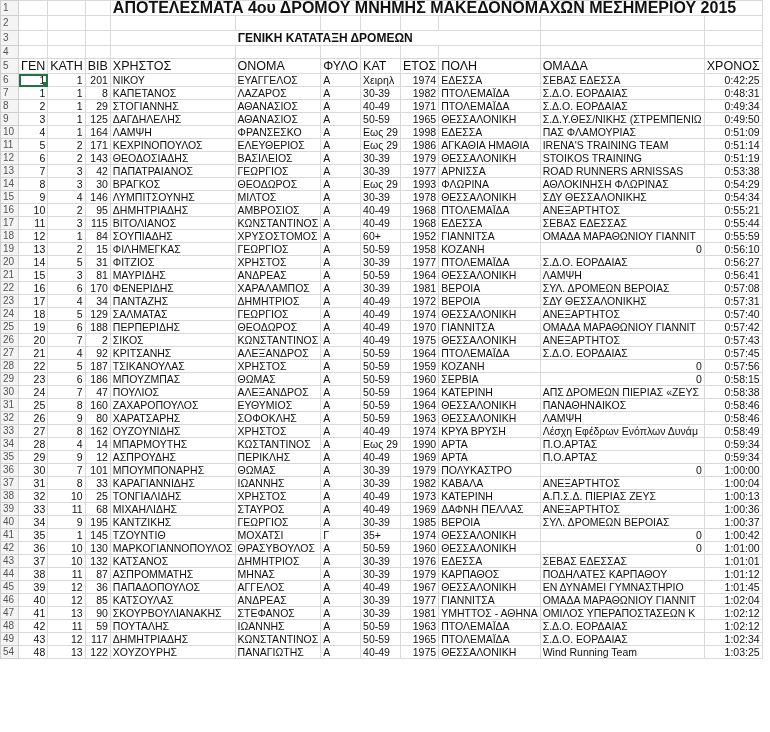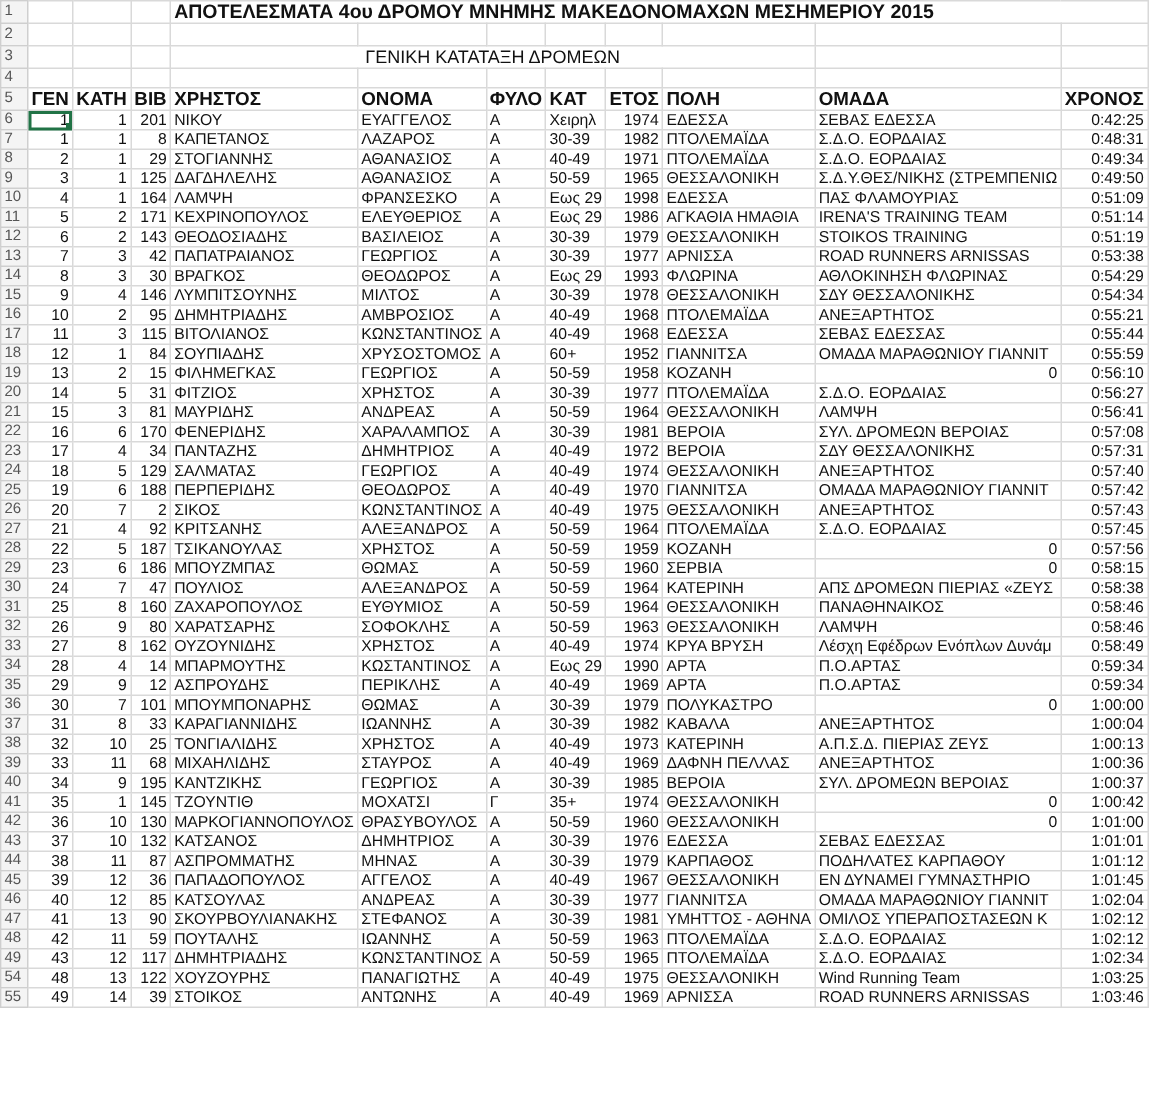--- a/index.html
+++ b/index.html
@@ -5,23 +5,23 @@
   html, body { margin:0; padding:0; background:#ffffff; }
   body { width:770px; height:732px; overflow:hidden; position:relative;
          font-family:"Liberation Sans", sans-serif; font-size:11px; color:#111; }
   #sheet { position:absolute; left:0; top:0; width:770px; height:732px; }
   .grid { border-collapse:collapse; table-layout:fixed; }
   .grid td { border:1px solid #d9d9d9; height:12px; line-height:12px; padding:0 2px;
              white-space:nowrap; overflow:hidden; text-overflow:clip; font-size:10.5px; }
   .grid td.rn { background:#f4f4f4; color:#555; text-align:left; padding-left:2px; font-size:10px;
                 border-color:#cfcfcf; }
   .grid td.num { text-align:right; }
-  .grid td.hdr { font-weight:bold; font-size:12.5px; }
-  .grid td.title { font-weight:bold; font-size:13px; }
-  .grid td.sub { font-weight:normal; font-size:12px; }
+  .grid td.hdr { font-weight:normal; font-size:12.5px; }
+  .grid td.title { font-weight:bold; font-size:16px; }
+  .grid td.sub { font-weight:bold; font-size:12px; }
   .grid td.sel { outline:2px solid #217346; outline-offset:-2px; position:relative; }
   .sel-handle { position:absolute; right:-1px; bottom:-1px; width:5px; height:5px; background:#217346; }
   .grid tr.tall td { height:14px; line-height:14px; }
 </style>
 </head>
 <body>
 
 <div id="sheet">
   <table class="grid" id="grid">
     <colgroup>
@@ -818,30 +818,15 @@
     <td>ΠΑΝΑΓΙΩΤΗΣ</td>
     <td>Α</td>
     <td>40-49</td>
     <td class="num">1975</td>
     <td>ΘΕΣΣΑΛΟΝΙΚΗ</td>
     <td>Wind Running Team</td>
     <td class="num">1:03:25</td>
 
   </tr>
 
-  <tr>
-    <td class="rn">55</td>
-    <td class="num">49</td>
-    <td class="num">14</td>
-    <td class="num">39</td>
-    <td>ΣΤΟΙΚΟΣ</td>
-    <td>ΑΝΤΩΝΗΣ</td>
-    <td>Α</td>
-    <td>40-49</td>
-    <td class="num">1969</td>
-    <td>ΑΡΝΙΣΣΑ</td>
-    <td>ROAD RUNNERS ARNISSAS</td>
-    <td class="num">1:03:46</td>
-
-  </tr>
 </tbody>
   </table>
 </div>
 
 </body></html>

